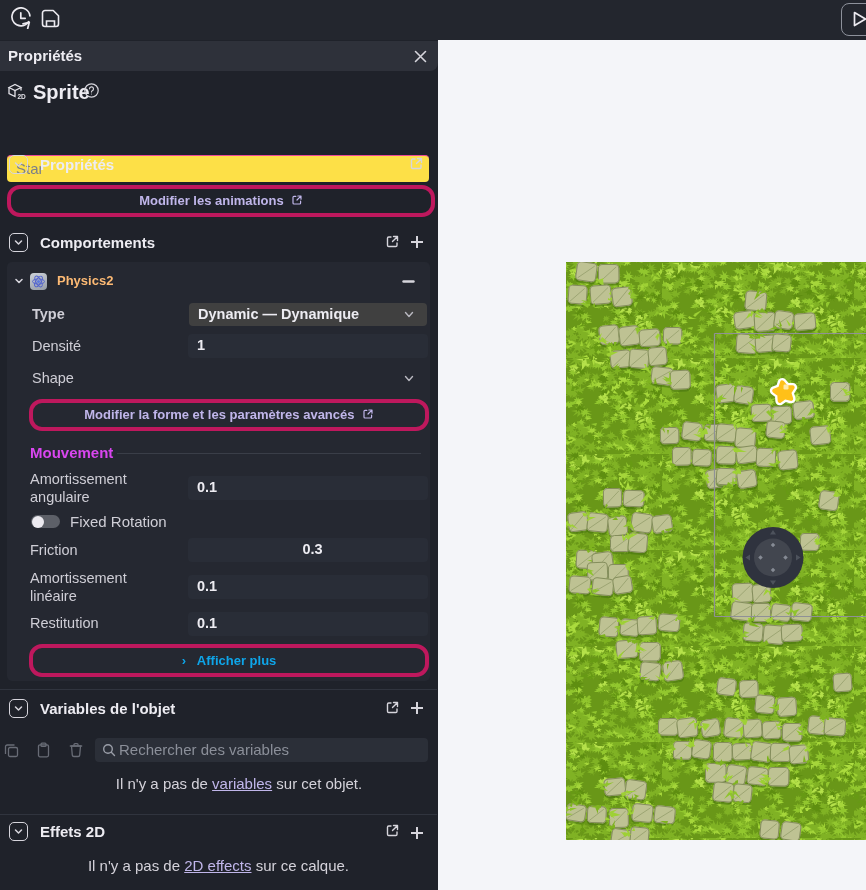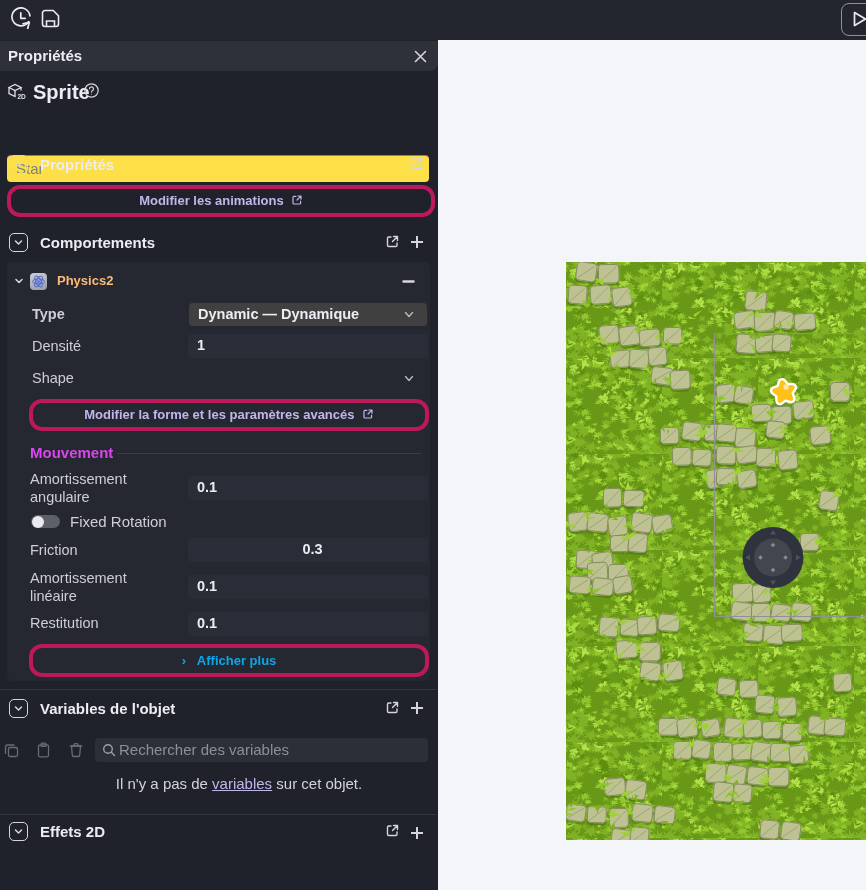--- a/index.html
+++ b/index.html
@@ -197,20 +197,21 @@
         </svg>
     </div>
     <div class="abs sectitle" style="left:40px;top:783px;">Effets 2D</div>
     <svg class="abs ext" style="left:385px;top:783px;" width="15" height="15" viewBox="0 0 15 15" fill="none" stroke="#d6d5dc" stroke-width="1.4" stroke-linecap="round" stroke-linejoin="round">
       <path d="M6 3 H3.7 A1.2 1.2 0 0 0 2.5 4.2 V11.3 A1.2 1.2 0 0 0 3.7 12.5 H10.8 A1.2 1.2 0 0 0 12 11.3 V9"></path>
       <path d="M8.5 2.5 H12.5 V6.5 M12.3 2.7 L7.5 7.5"></path>
     </svg>
     <svg class="abs" style="left:411px;top:787px;" width="12" height="12" viewBox="0 0 12 12" stroke="#d6d5dc" stroke-width="2" stroke-linecap="round">
         <path d="M6 0.5 V11.5 M0.5 6 H11.5"></path>
       </svg>
+    <div class="abs" style="left:0;top:817px;width:437px;text-align:center;font-size:15px;color:#d4d2da;">Il n'y a pas de <span style="color:#c0b6ea;text-decoration:underline;">2D effects</span> sur ce calque.</div>
   </div>
   <div class="abs" id="scenebg"></div>
   <div class="abs" id="scene" style="left:566px;top:262px;width:300px;height:578px;">
       <svg width="300" height="578" viewBox="0 0 300 578">
         <defs>
           <pattern id="g" width="96" height="96" patternUnits="userSpaceOnUse">
             <rect width="96" height="96" fill="#699718"></rect>
             <path d="M4 69 L10 67 L8 65 L11 66 L11 63 L14 65 L15 63 L16 66 L21 65 L16 67 L19 69 L16 69 L19 73 L15 71 L13 74 L12 70 L10 71 L10 69Z" fill="#80b224"></path>
             <path d="M86 13 L82 17 L86 17 L80 19 L85 24 L79 20 L79 25 L76 21 L74 23 L73 20 L68 20 L72 18 L68 15 L74 15 L73 13 L76 14 L79 10 L79 15Z" fill="#80b224"></path>
             <path d="M-4 86 L-2 82 L-8 82 L-1 79 L-4 76 L1 79 L2 75 L3 77 L7 75 L5 79 L9 78 L6 80 L10 81 L6 83 L7 86 L4 84 L2 88 L2 83Z" fill="#80b224"></path>

